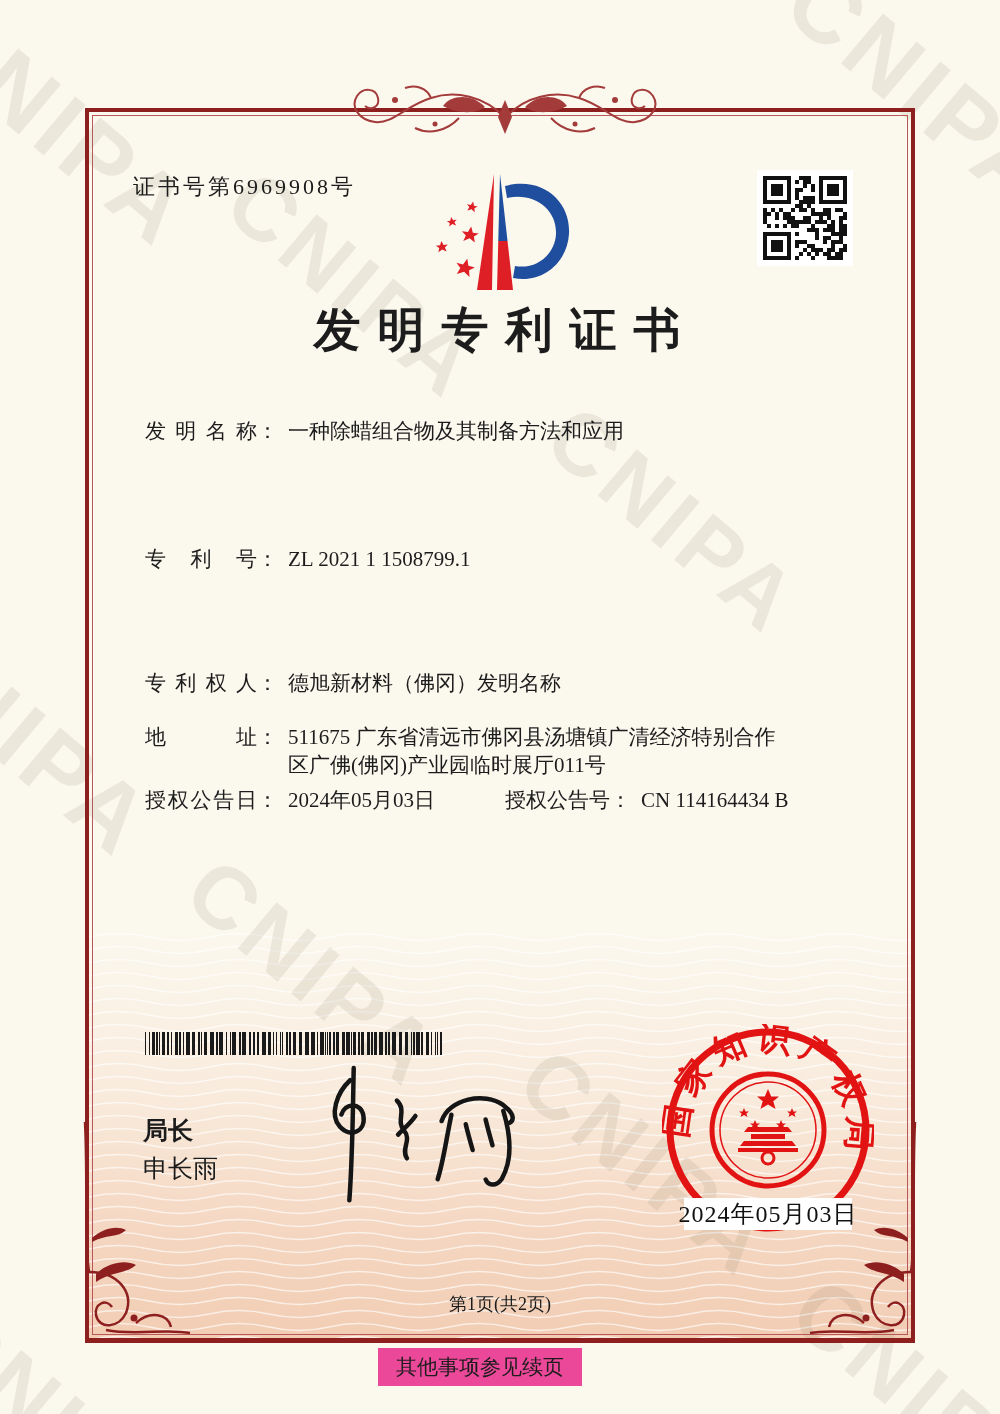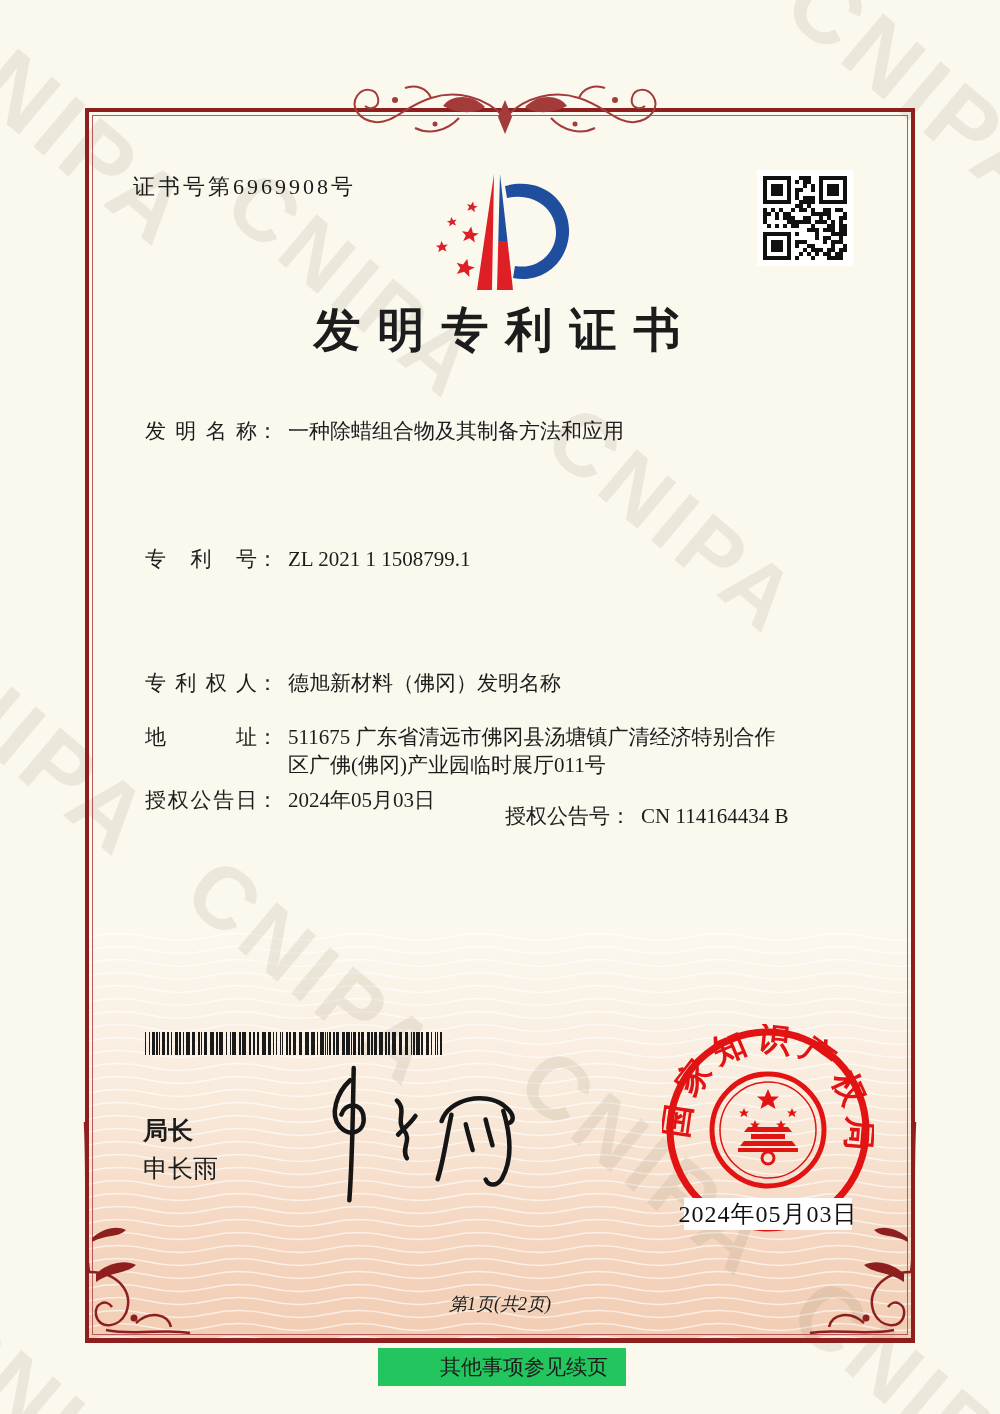--- a/index.html
+++ b/index.html
@@ -22,34 +22,34 @@
   .cert-no{position:absolute;left:133px;top:172px;font-size:22px;letter-spacing:3px;z-index:2;}
   .logo{position:absolute;left:425px;top:160px;z-index:2;}
   .qr-box{position:absolute;left:757px;top:170px;width:96px;height:96px;background:#fff;
           display:flex;align-items:center;justify-content:center;z-index:2;}
   .title{position:absolute;left:0;top:299px;width:100%;text-align:center;font-size:47px;
          font-weight:bold;letter-spacing:17px;padding-left:11px;box-sizing:border-box;z-index:2;}
   .row{position:absolute;left:145px;font-size:21px;white-space:nowrap;z-index:2;}
   .f-label{display:inline-block;width:112px;text-align:justify;text-align-last:justify;vertical-align:top;}
   .f-value{margin-left:10px;}
   .row .wrapval{display:inline-block;white-space:normal;width:500px;vertical-align:top;margin-left:10px;}
-  .grant2{position:absolute;left:360px;top:16px;white-space:nowrap;}
+  .grant2{position:absolute;left:360px;top:0;white-space:nowrap;}
   .legal{position:absolute;left:145px;top:826px;width:732px;font-size:20.5px;line-height:31px;
          text-align:justify;z-index:2;}
   .legal p{margin:0 0 9px 0;text-indent:2em;}
   .barcode{position:absolute;left:145px;top:1032px;z-index:2;}
   .sig-title{position:absolute;left:143px;top:1114px;font-family:"Liberation Sans",sans-serif;
              font-size:25px;z-index:2;font-weight:bold;}
   .sig-name{position:absolute;left:143px;top:1152px;font-family:"Liberation Sans",sans-serif;
             font-size:25px;z-index:2;}
   .signature{position:absolute;left:300px;top:1060px;z-index:2;}
   .seal{position:absolute;left:662px;top:1024px;z-index:3;}
-  .page-info{position:absolute;left:85px;top:1292px;width:830px;text-align:center;font-size:18px;z-index:2;font-style:italic;}
-  .cont-note{position:absolute;left:378px;top:1348px;width:204px;height:38px;background:#22c55e;
-             text-align:center;line-height:38px;font-size:21px;z-index:2;padding-left:44px;}
+  .page-info{position:absolute;left:85px;top:1292px;width:830px;text-align:center;font-size:18px;z-index:2;}
+  .cont-note{position:absolute;left:378px;top:1348px;width:204px;height:38px;background:#ec4899;
+             text-align:center;line-height:38px;font-size:21px;z-index:2;}
   .ornament-top{position:absolute;left:335px;top:76px;z-index:2;}
   .corner-fl{position:absolute;z-index:2;}
   .corner-fl.left{left:76px;top:1122px;}
   .corner-fl.right{left:804px;top:1122px;transform:scaleX(-1);}
 </style>
 </head>
 <body>
 
 <div class="page">
 

